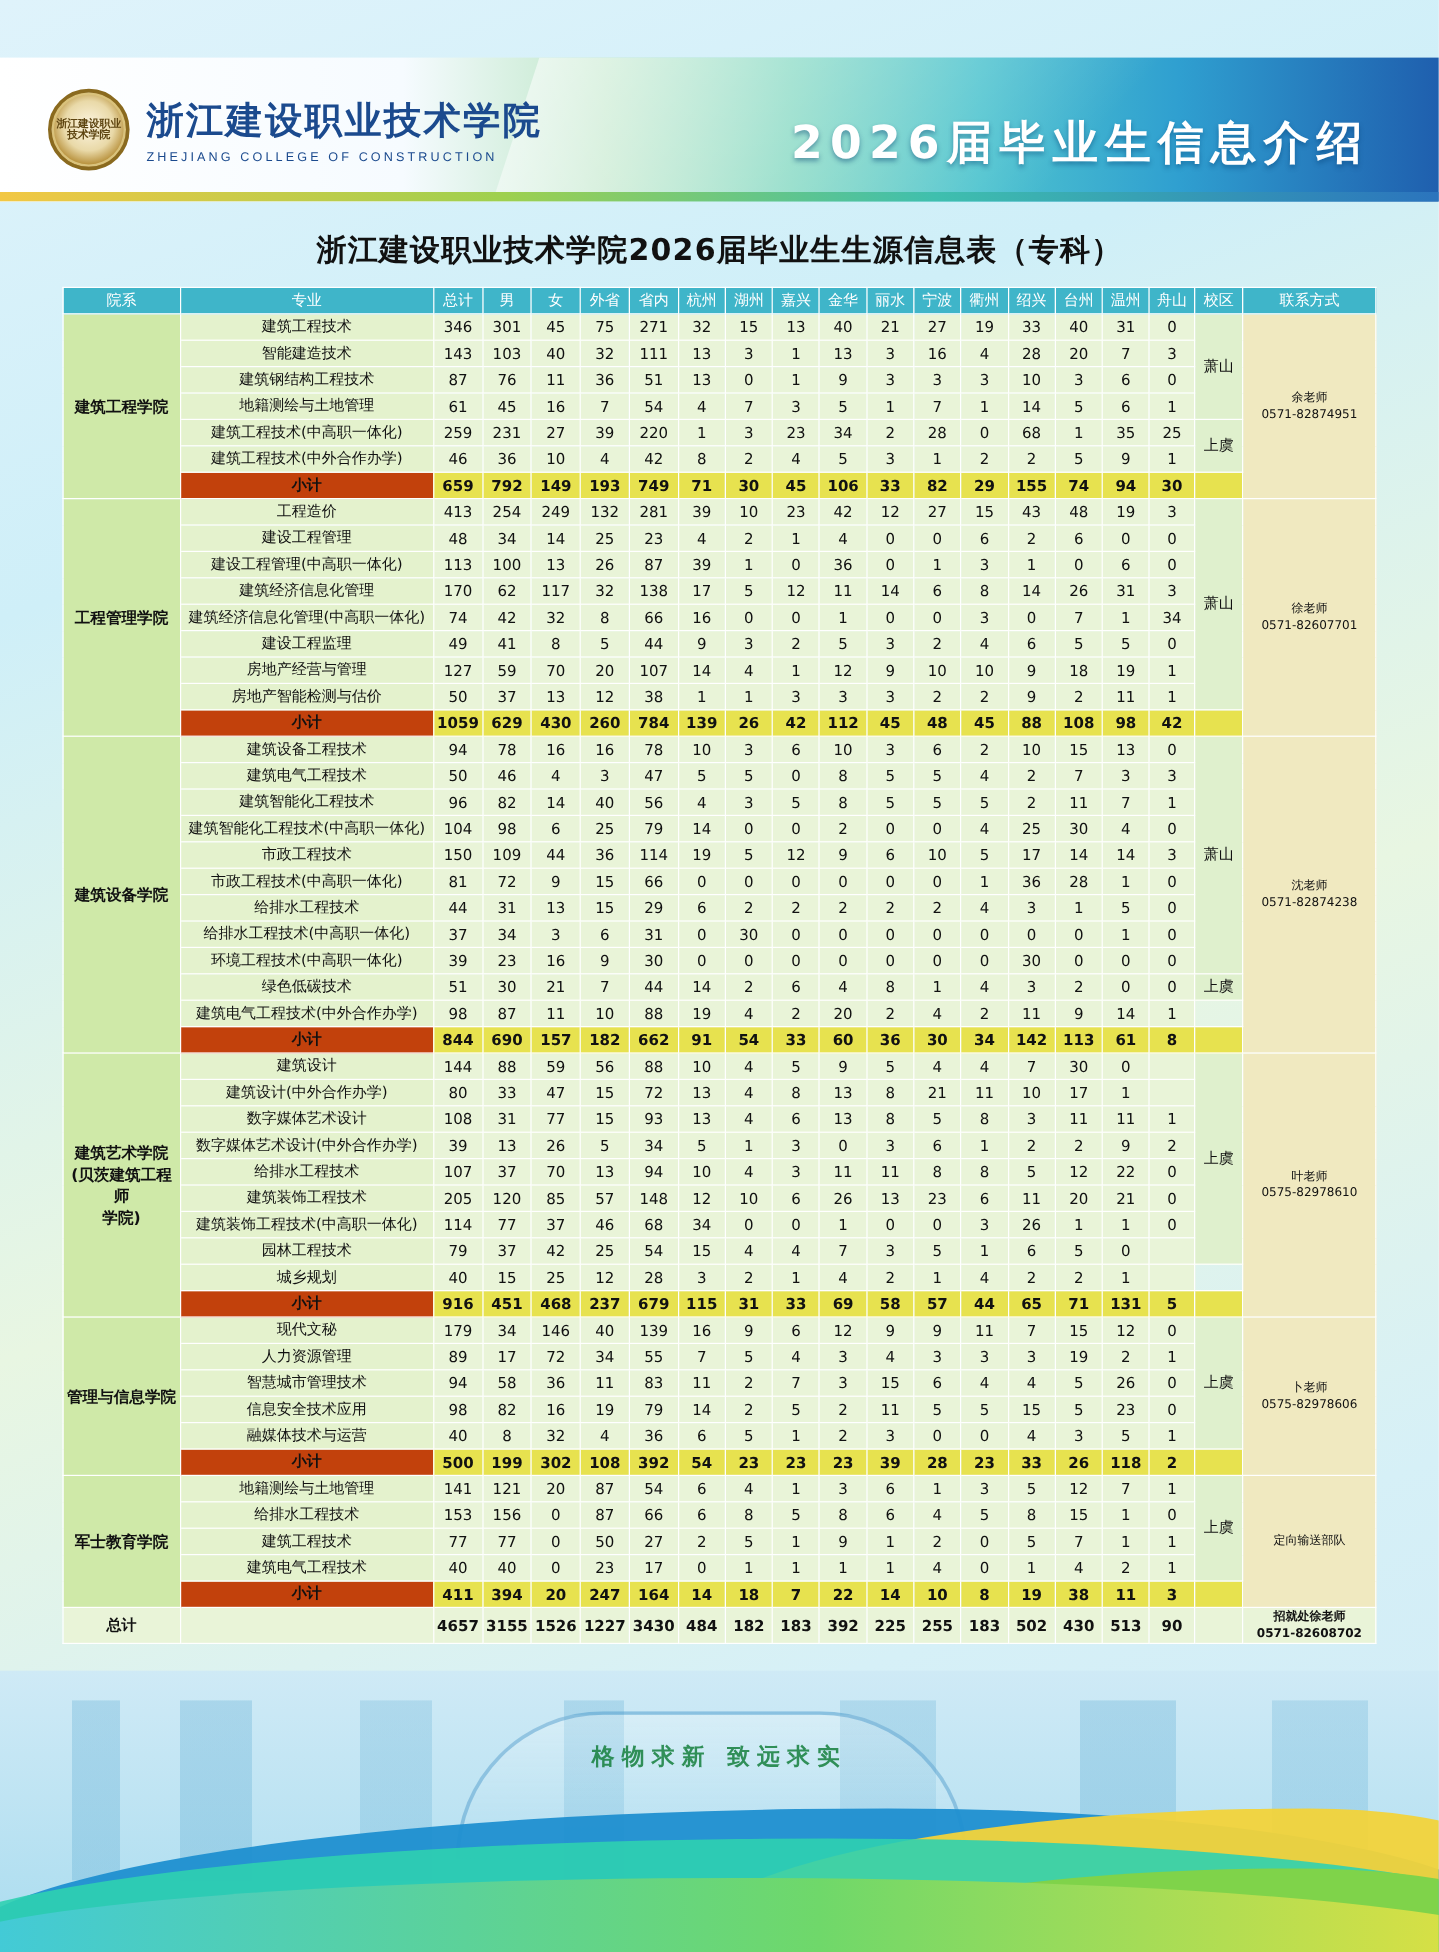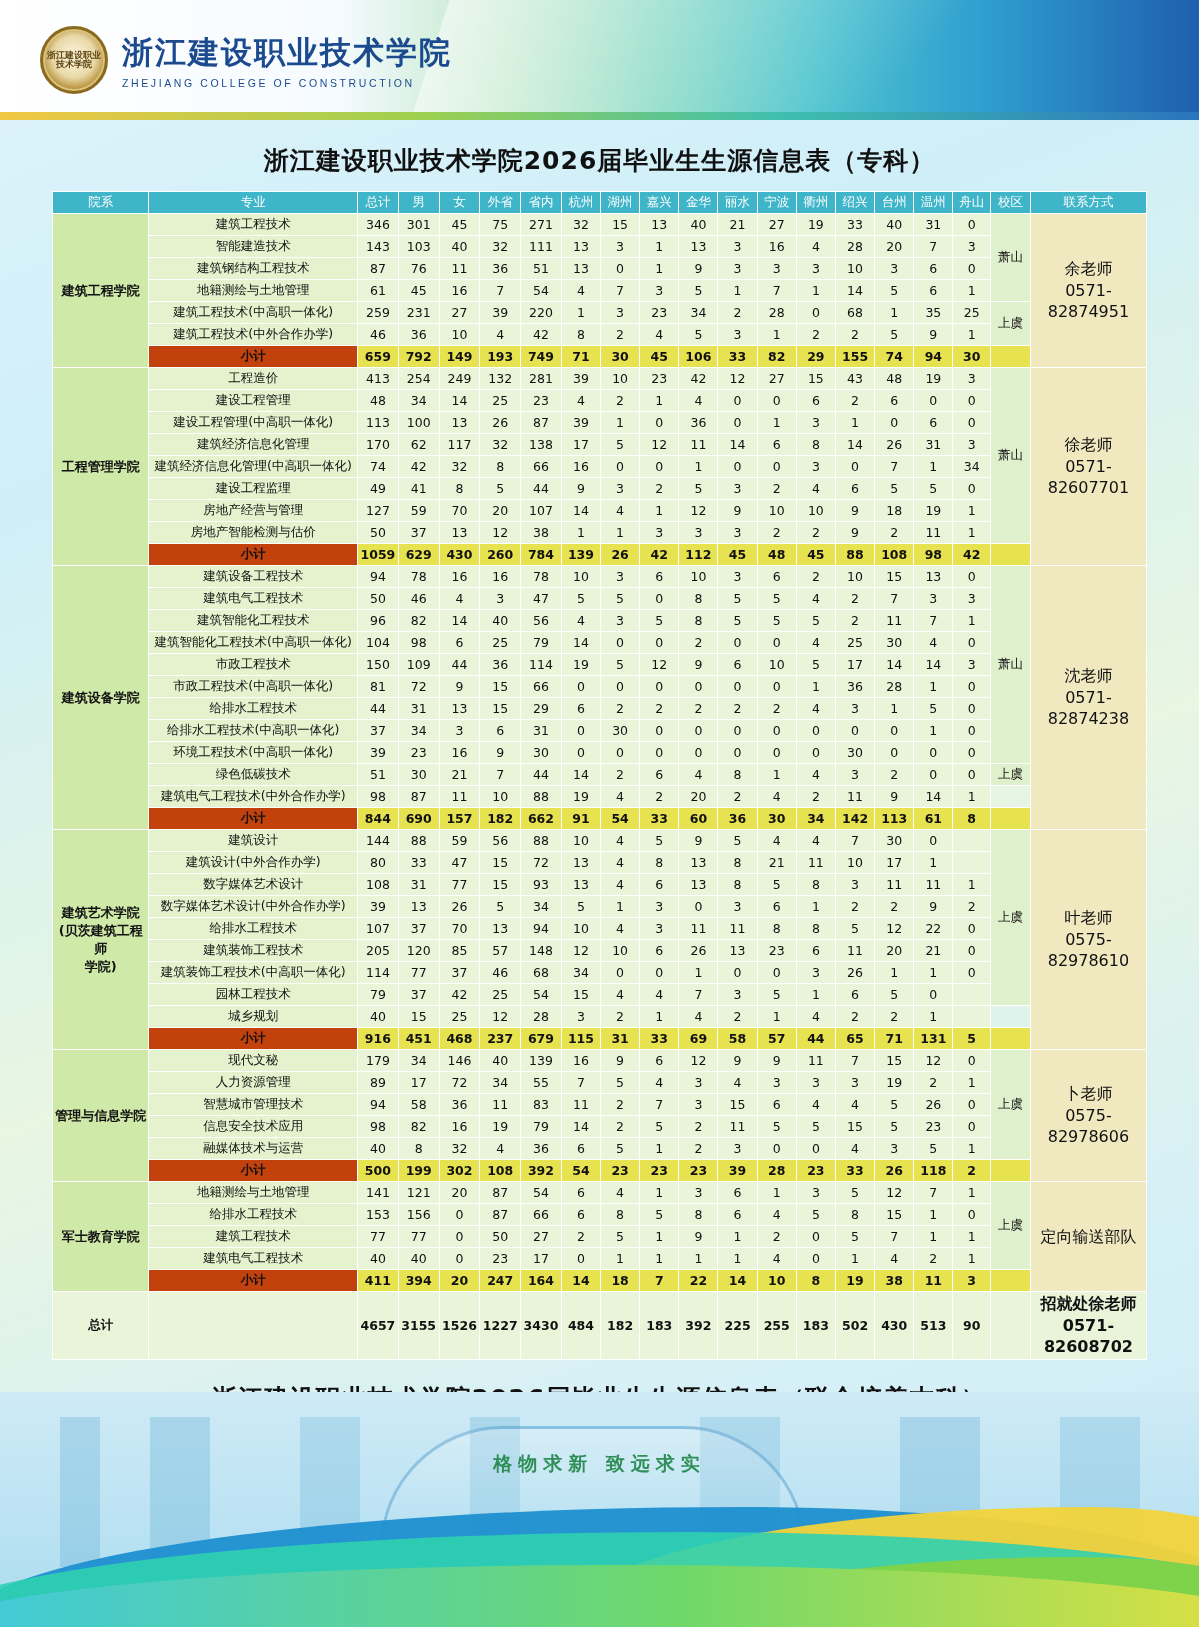--- a/index.html
+++ b/index.html
@@ -8,20 +8,21 @@
     font-family:"Liberation Sans", sans-serif;
     background:linear-gradient(160deg,#dff3fb 0%, #cfeff8 25%, #e8f6e2 55%, #d6f0f7 80%, #cfeaf6 100%);
     position:relative; overflow:hidden;
   }
 
   
   .header {
     position:relative; height:120px; width:100%;
     background:linear-gradient(90deg,#ffffff 0%, #f6fbff 28%, #bfe7c9 42%, #7fd7c0 55%, #4fc4cf 68%, #2f9fd0 82%, #1f5fae 100%);
     overflow:hidden;
+    margin-top:48px;
   }
   .header:after{
     content:""; position:absolute; left:0; right:0; bottom:0; height:8px;
     background:linear-gradient(90deg,#f2c744 0%, #9ed04f 35%, #3fbfae 65%, #2b74bd 100%);
   }
   .hdr-wave{
     position:absolute; top:0; left:430px; width:800px; height:120px;
     background:linear-gradient(120deg, rgba(255,255,255,.55), rgba(255,255,255,0) 60%);
     transform:skewX(-18deg);
   }
@@ -59,21 +60,21 @@
   .num{ width:36px; }
   .col-campus{ width:40px; }
   .col-contact{ width:116px; }
 
   td.dept{ background:#cfe9a8; font-weight:bold; font-size:13px; }
   td.major{ background:#e4f2cd; text-align:center; }
   td.val{ background:#e9f4d8; }
   tr.sub td{ background:#e7e24f; font-weight:bold; }
   tr.sub td.major{ background:#c2410c; }
   td.campus{ background:#dff0cd; }
-  td.contact{ background:#f0e9c0; font-size:16px; line-height:1.35; }
+  td.contact{ background:#f0e9c0; font-size:10px; line-height:1.35; }
   tr.total td{ background:#e9f4d8; font-weight:bold; }
   td.total-label{ background:#dff0cd; font-weight:bold; }
   td.blank{ background:#e4f2cd; }
 
   
   .tbl2 td, .tbl2 th{ height:19px; }
   .tbl2 .col-major2{ width:126px; }
   .tbl2 .col-school{ width:150px; }
   .tbl2 .col-note{ width:108px; }
   .tbl2 .col-contact2{ width:168px; }
@@ -136,20 +137,21 @@
   <div class="hdr-wave"></div>
   <div class="logo-wrap">
     <div class="logo-seal">
         <span>浙江建设职业技术学院</span>
       </div>
     <div>
       <div class="logo-cn">浙江建设职业技术学院</div>
       <div class="logo-en">ZHEJIANG COLLEGE OF CONSTRUCTION</div>
     </div>
   </div>
+  <div class="hdr-title">2026届毕业生信息介绍</div>
 </div>
 
 <div class="doc-title">浙江建设职业技术学院2026届毕业生生源信息表（专科）</div>
 <div class="tbl-wrap">
   <table>
     <thead>
       <tr id="t1head">
           <th class="col-dept">院系</th>
           <th class="col-major">专业</th>
           <th class="num">总计</th>

